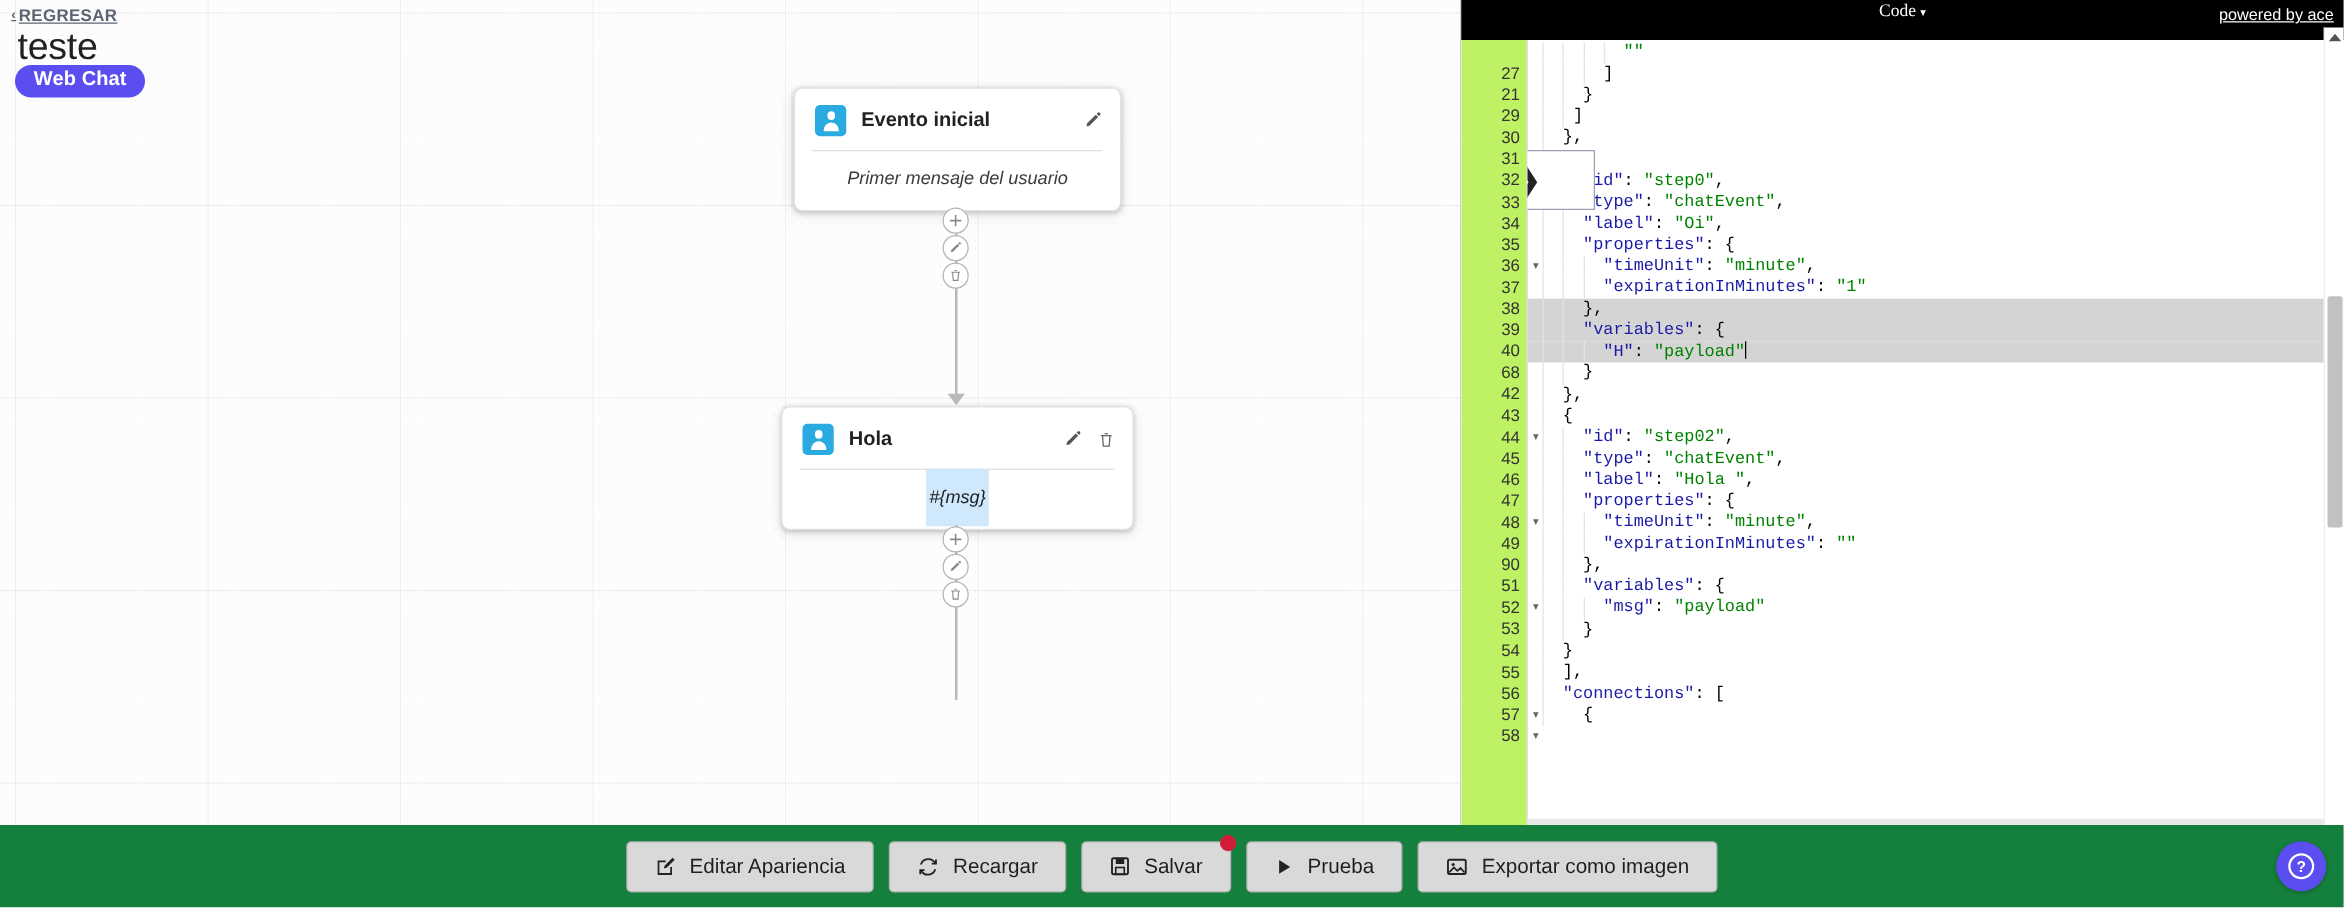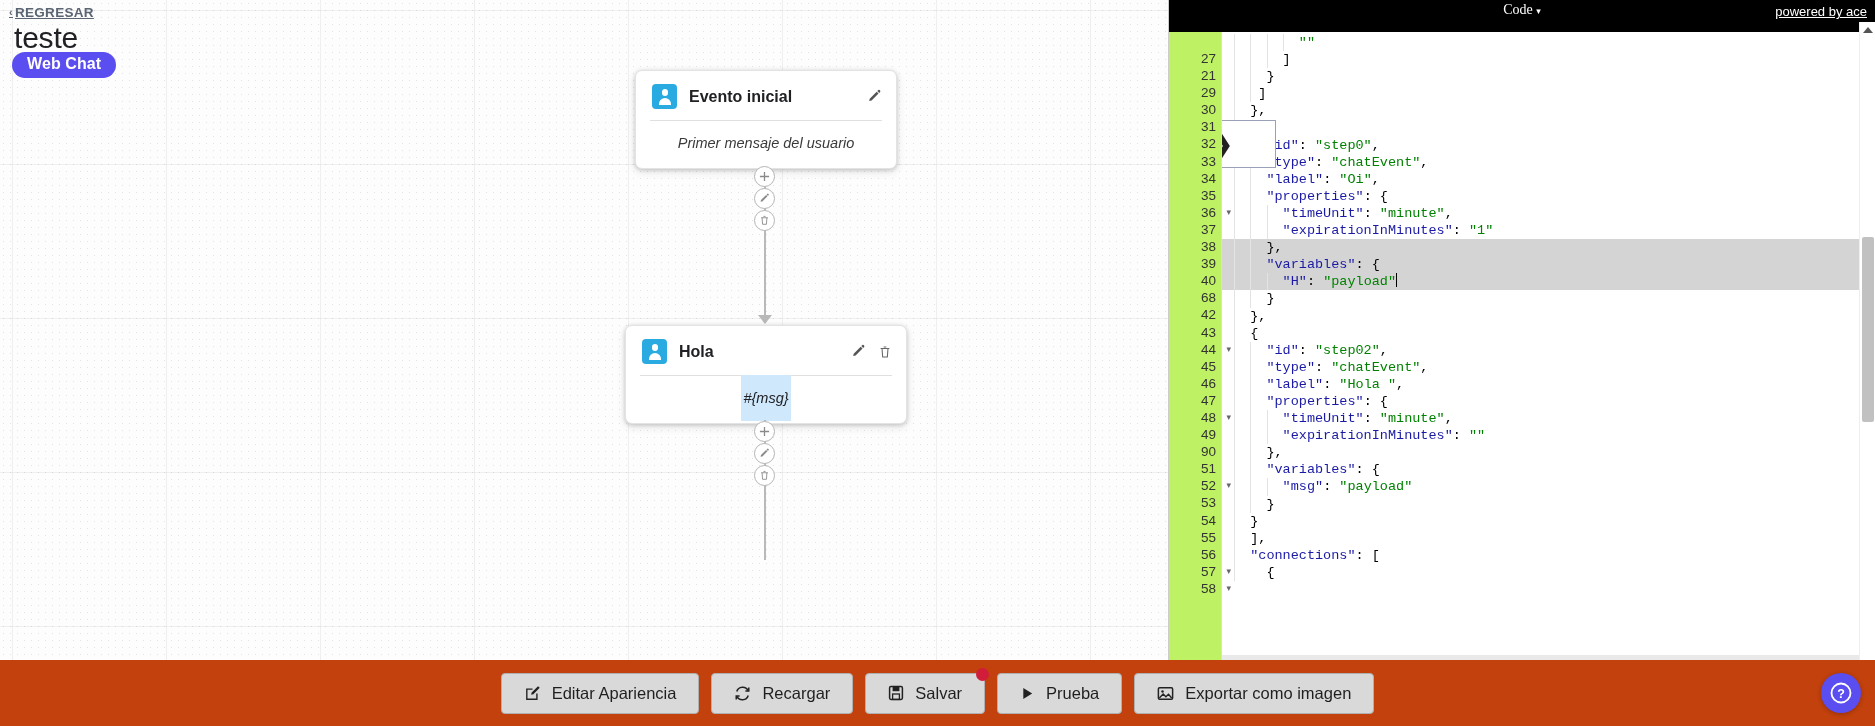--- a/index.html
+++ b/index.html
@@ -218,21 +218,21 @@
   }
   .h-scroll-hidden {
     position: absolute; left: 53px; right: 16px; bottom: 0;
     height: 5px; background: #e9e9e9;
   }
 
   
   .toolbar {
     position: absolute; left: 0; bottom: 0;
     width: 1875px; height: 66px;
-    background: #c2410c;
+    background: #15803d;
     display: flex; align-items: center; justify-content: center;
     gap: 12px;
   }
   .tb-btn {
     height: 41px; background: #d9d9d9;
     border: 1px solid #b0b0b0; border-radius: 4px;
     display: flex; align-items: center; gap: 11px;
     padding: 0 22px; cursor: pointer;
     font-size: 16.5px; color: #1f1f1f; position: relative;
   }

